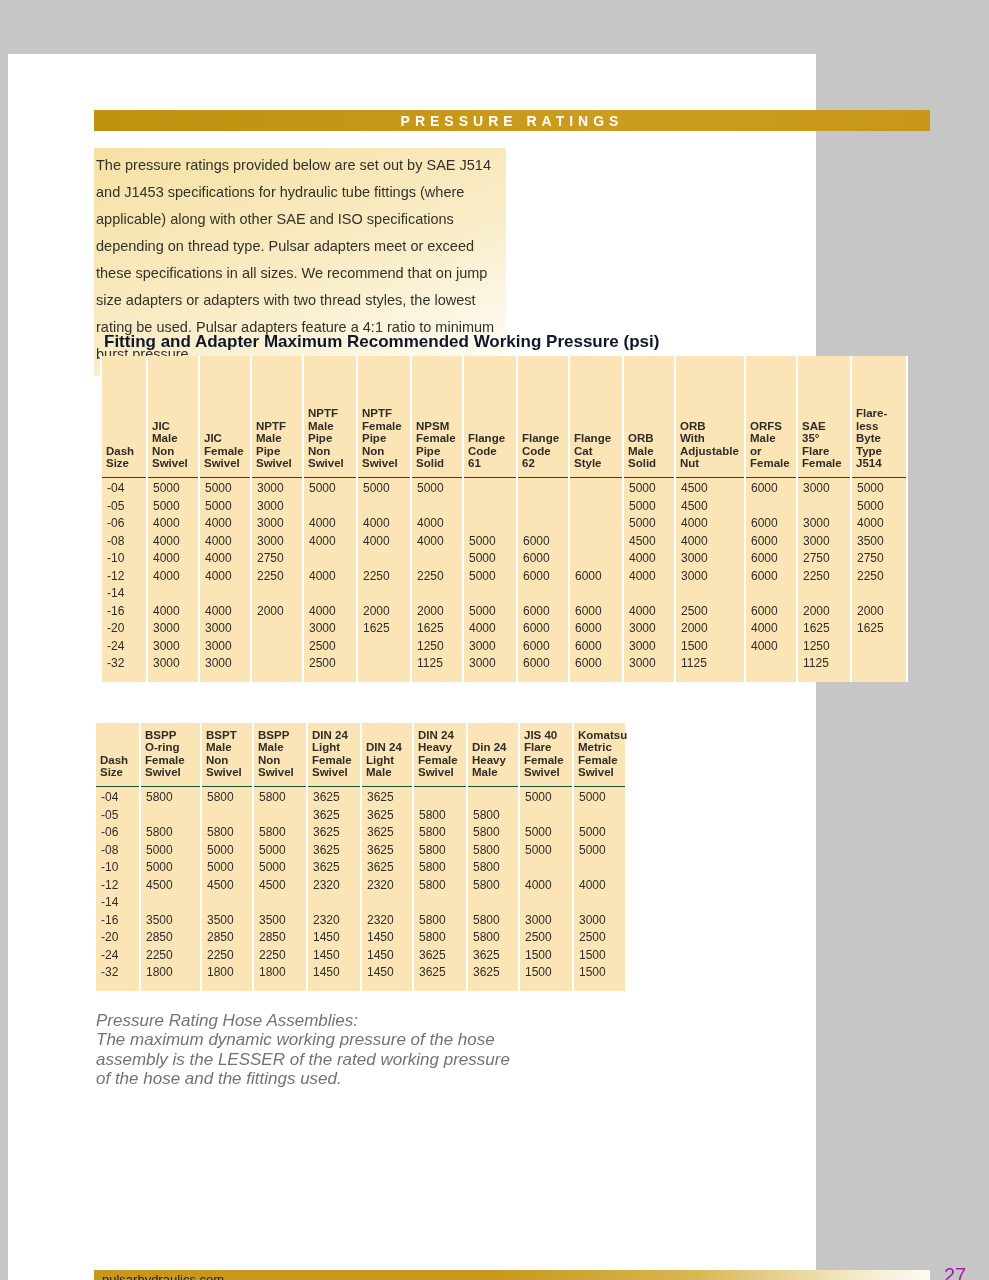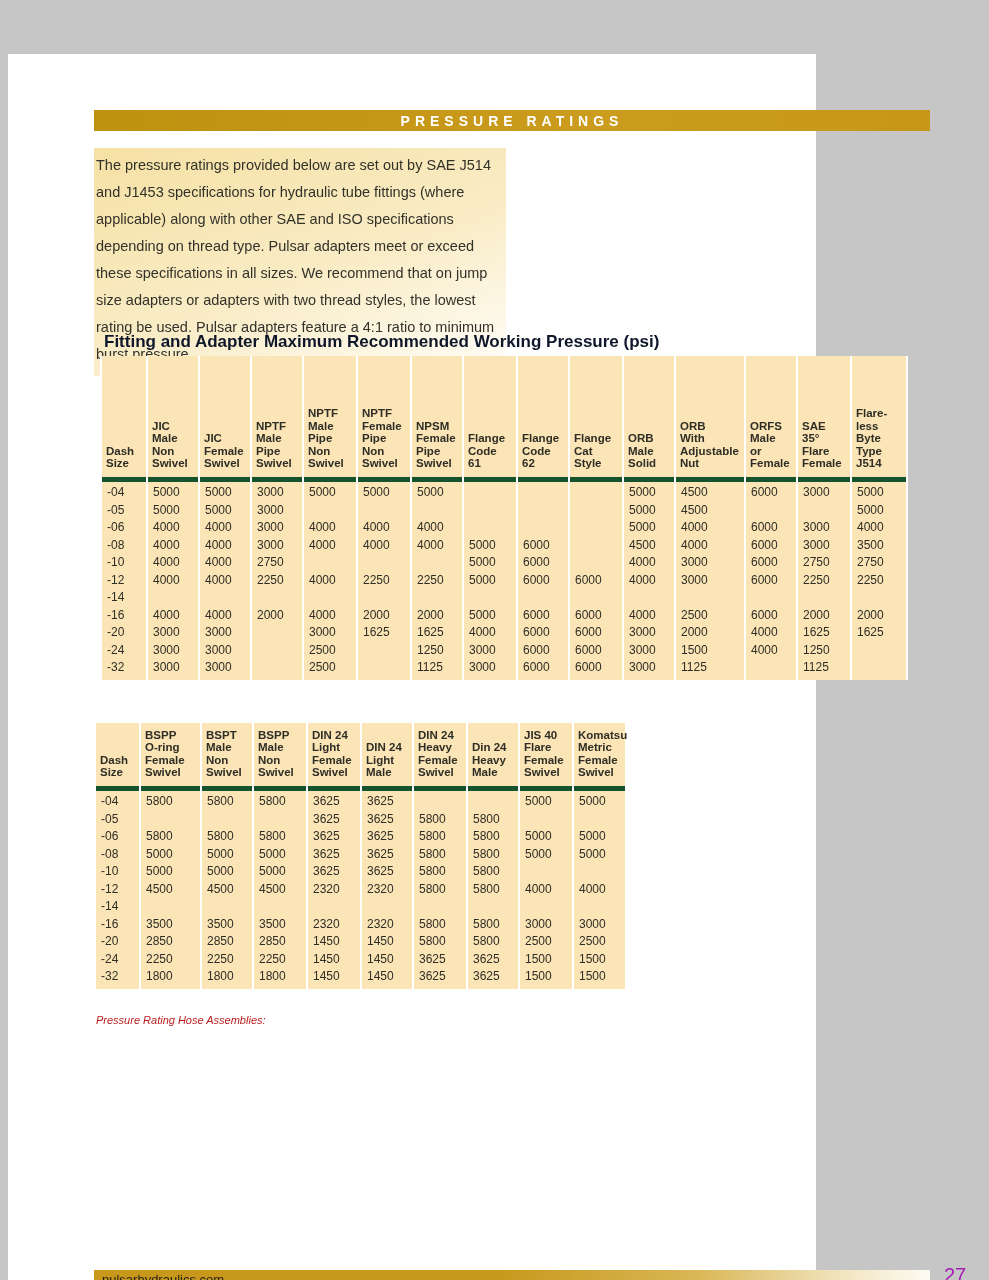--- a/index.html
+++ b/index.html
@@ -40,38 +40,38 @@
   .ptable{
     position:absolute;border-collapse:separate;border-spacing:2px 0;
     table-layout:fixed;background:#ffffff;
   }
   .ptable th{
     background:#fbe5b6;
     vertical-align:bottom;text-align:left;
     font-weight:bold;font-size:11.5px;line-height:12.6px;
     padding:4px 1px 7px 4px;
     white-space:pre-line;
-    border-bottom:5px solid #14532d;
+    border-bottom:1px solid #14532d;
   }
   .ptable td{
     background:#fbe5b6;
     font-size:12px;line-height:17.5px;
     padding:0 1px 0 5px;
     white-space:nowrap;
   }
   .ptable tbody tr:first-child td{padding-top:2px;}
-  .ptable tbody tr:last-child td{padding-bottom:3px;}
+  .ptable tbody tr:last-child td{padding-bottom:9px;}
   .t1{left:92px;top:302px;width:808px;}
   .t1 th{height:110px;}
   .t2{left:86px;top:669px;width:533px;}
   .t2 th{height:52px;}
   
   .note{
     position:absolute;left:88px;top:957px;width:428px;
-    font-style:italic;font-size:11px;line-height:19.3px;color:#b91c1c;
+    font-style:italic;font-size:17px;line-height:19.3px;color:#737373;
   }
   .note .note-title{margin-bottom:0;}
   
   .footer-bar{
     position:absolute;left:86px;top:1216px;width:836px;height:19px;
     background:linear-gradient(90deg,#c7981b 0%,#c7981b 48%,#d9b755 72%,#f2e6c2 90%,#fdfbf3 100%);
     display:flex;align-items:center;
   }
   .footer-bar span{
     padding-left:8px;font-weight:normal;font-size:13px;color:#262316;
@@ -136,21 +136,21 @@
 Non
 Swivel</th>
           <th>NPTF
 Female
 Pipe
 Non
 Swivel</th>
           <th>NPSM
 Female
 Pipe
-Swivel</th>
+Solid</th>
           <th>Flange
 Code
 61</th>
           <th>Flange
 Code
 62</th>
           <th>Flange
 Cat
 Style</th>
           <th>ORB
@@ -550,20 +550,21 @@
           <td>3625</td>
           <td>3625</td>
           <td>1500</td>
           <td>1500</td>
         </tr>
       </tbody>
   </table>
 
   <div class="note">
     <div class="note-title">Pressure Rating Hose Assemblies:</div>
+    <div>The maximum dynamic working pressure of the hose assembly is the LESSER of the rated working pressure of the hose and the fittings used.</div>
   </div>
 
   <div class="footer-bar">
     <span>pulsarhydraulics.com</span>
   </div>
 
   <div class="page-number">27</div>
 
 </div>
 

